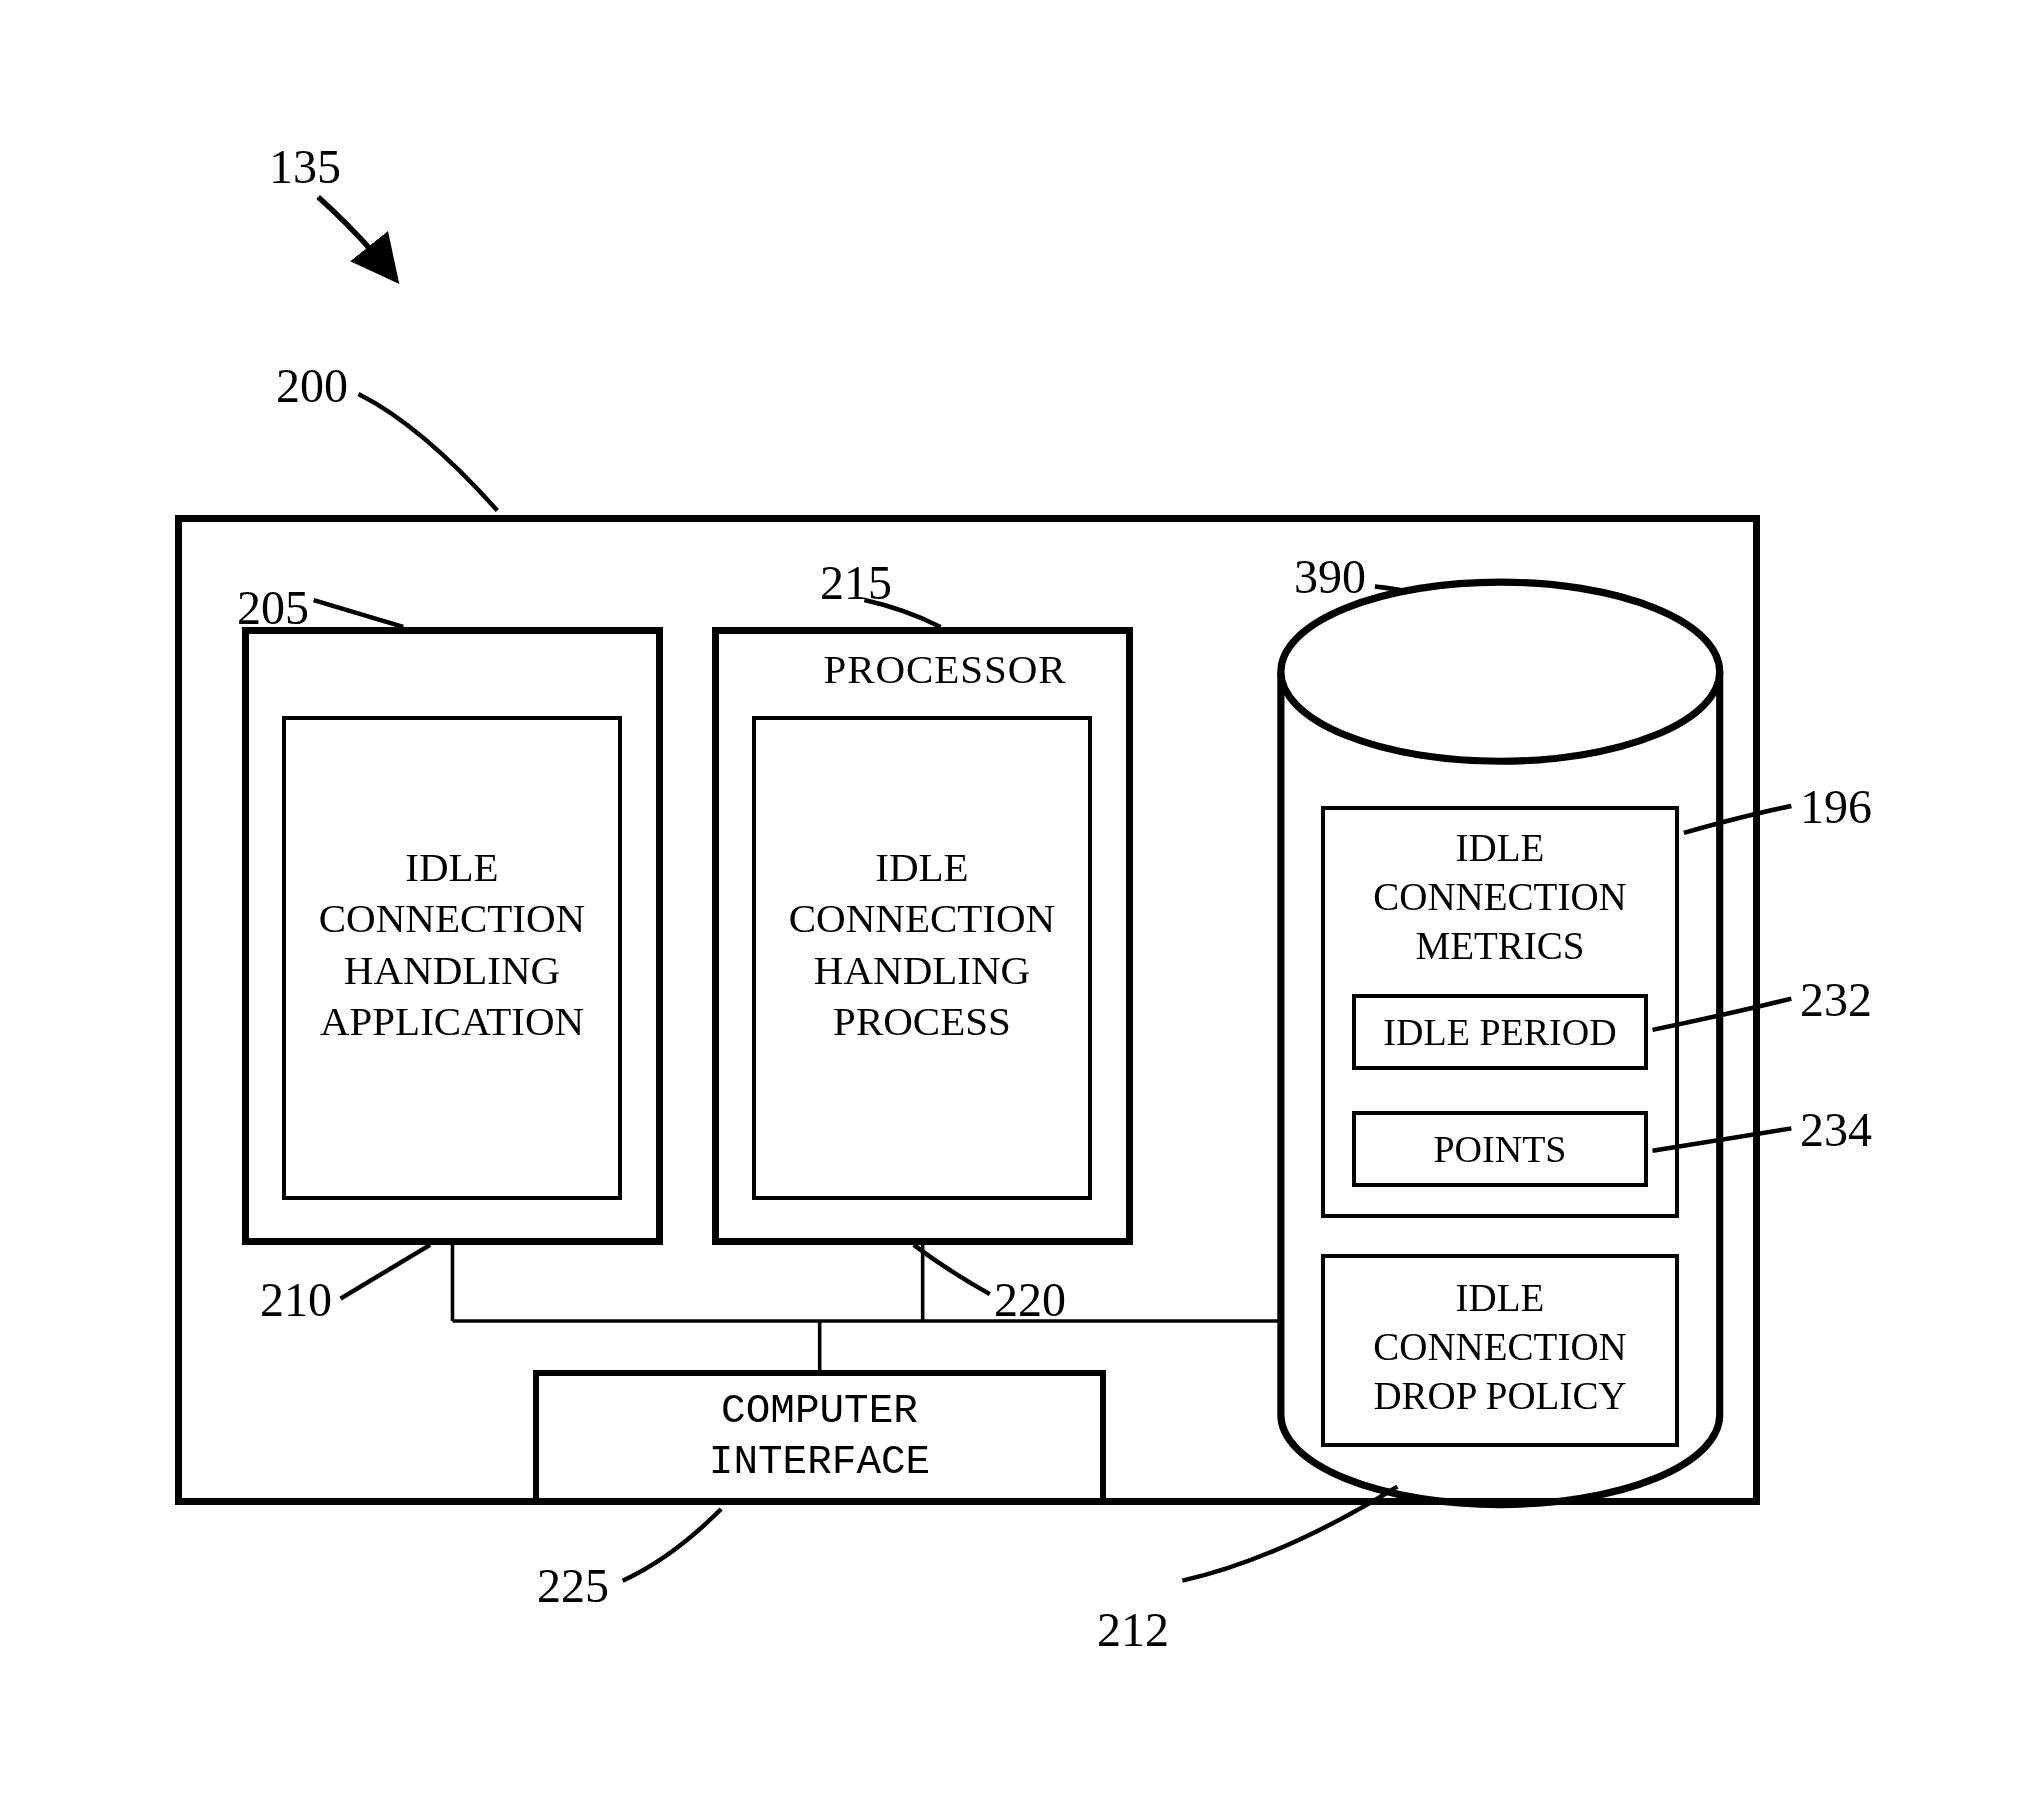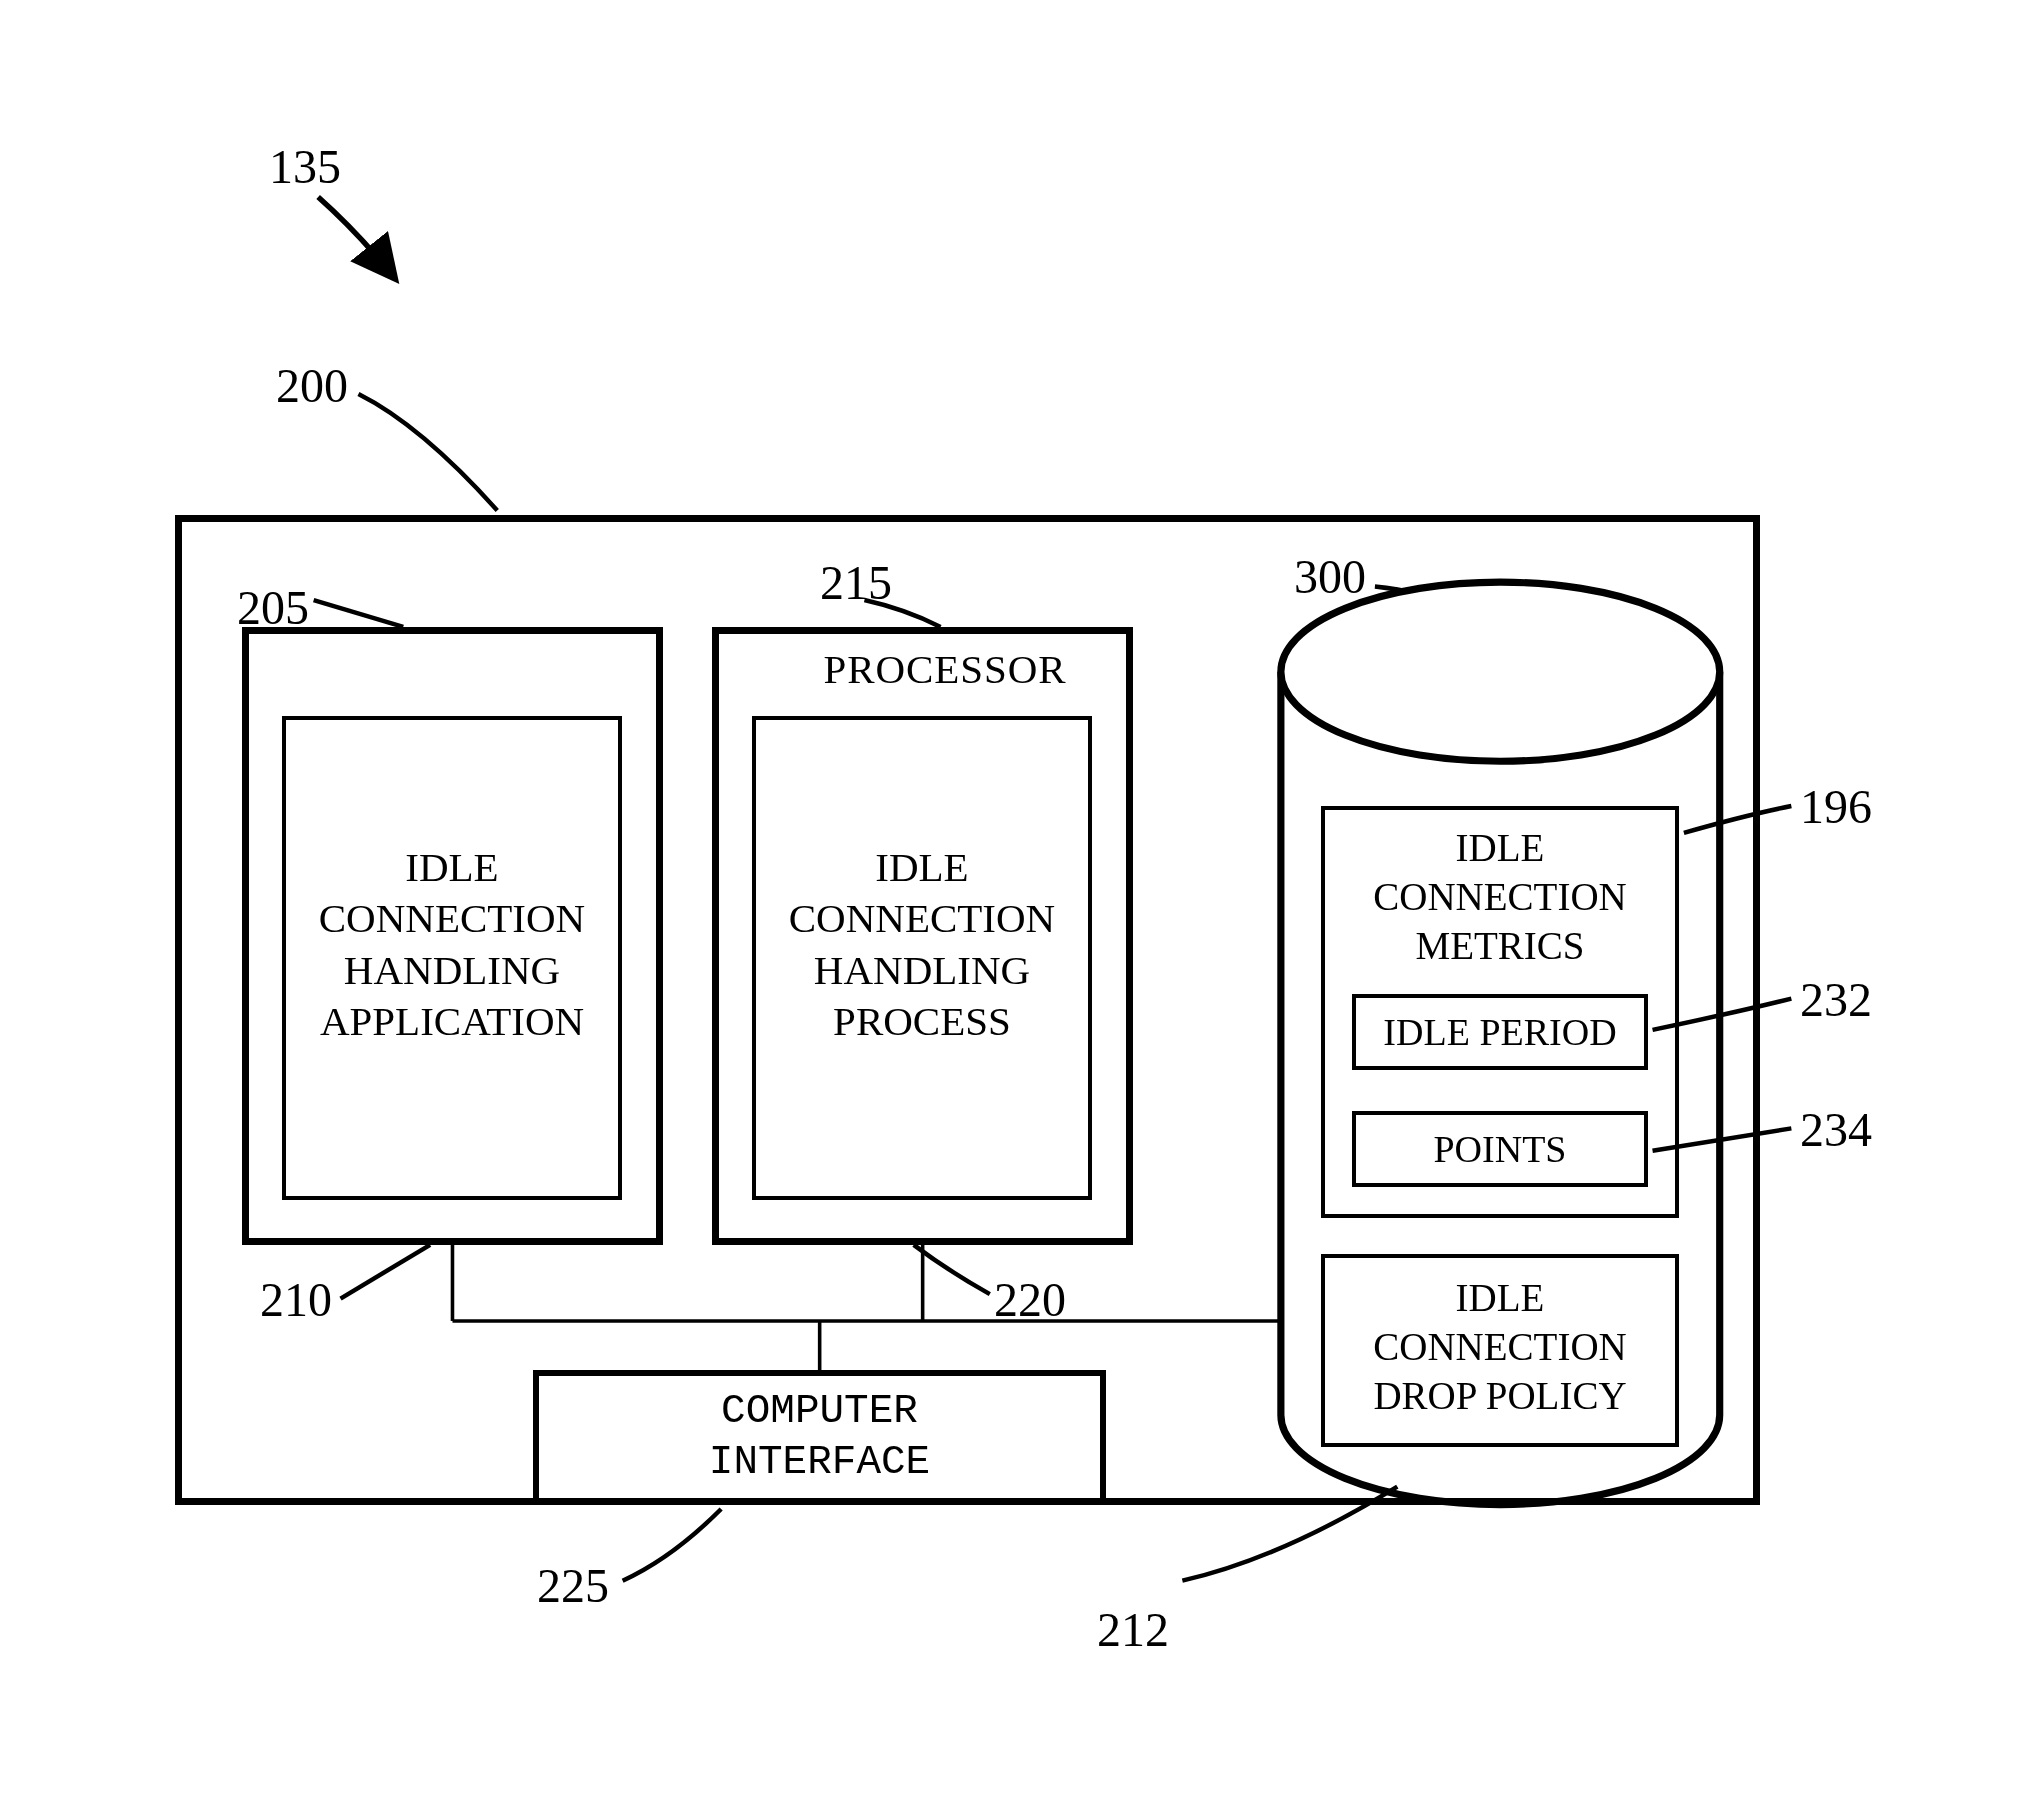--- a/index.html
+++ b/index.html
@@ -89,21 +89,21 @@
   <div class="text" style="left:1352px; top:1010px; width:296px; font-size:38px;">IDLE PERIOD</div>
 
   <div class="box" style="left:1352px; top:1111px; width:296px; height:76px; border-width:4.5px;"></div>
   <div class="text" style="left:1352px; top:1127px; width:296px; font-size:38px;">POINTS</div>
 
   <div class="box" style="left:1321px; top:1254px; width:358px; height:193px; border-width:4.5px;"></div>
   <div class="text" style="left:1321px; top:1274px; width:358px; font-size:39px; line-height:1.25;">IDLE
 CONNECTION
 DROP POLICY</div>
 
-  <div class="text ref" style="left:1294px; top:549px;">300</div>
+  <div class="text ref" style="left:1294px; top:549px;">390</div>
 
   <div class="text ref" style="left:1800px; top:779px;">196</div>
 
   <div class="text ref" style="left:1800px; top:972px;">232</div>
 
   <div class="text ref" style="left:1800px; top:1102px;">234</div>
 
   <div class="text ref" style="left:1097px; top:1602px;text-align:right;">212</div>
 
   <svg class="overlay" viewBox="0 0 2264 2030">

